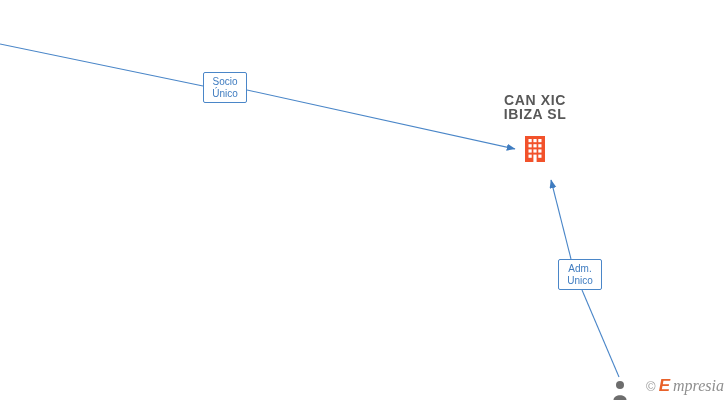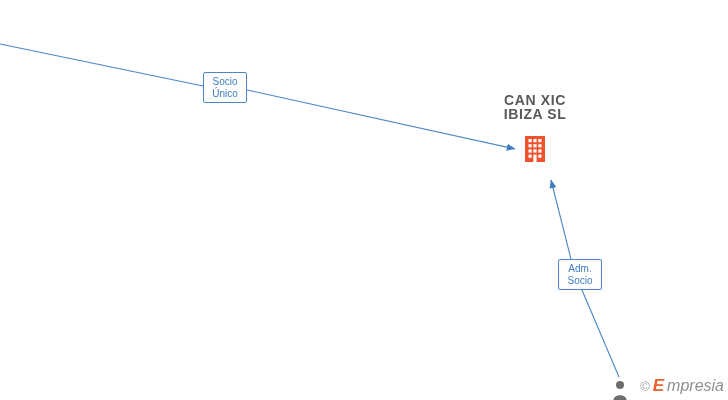--- a/index.html
+++ b/index.html
@@ -91,20 +91,21 @@
   #watermark .brand-e {
     color: #e8622a;
     font-size: 17px;
     font-weight: bold;
     font-style: italic;
   }
   #watermark .brand-rest {
     color: #8f8f8f;
     font-size: 16px;
     font-style: italic;
+    font-family: Liberation Serif, serif;
   }
 </style>
 </head>
 <body>
 
 <div id="canvas">
 
   <svg id="edges" viewBox="0 0 728 400">
     <defs>
       <marker id="arrow-blue" markerWidth="9" markerHeight="9" refX="7.5" refY="3.2" orient="auto">
@@ -118,21 +119,21 @@
 
     <path d="M619,377 L582,290" fill="none" stroke="#4a86c8" stroke-width="1.1"></path>
 
     <path d="M571,259 L551,180" fill="none" stroke="#4a86c8" stroke-width="1.1" marker-end="url(#arrow-blue)"></path>
   </svg>
 
   <div class="node-label" id="label-socio-unico">Socio
 Único</div>
 
   <div class="node-label" id="label-adm-unico">Adm.
-Socio</div>
+Unico</div>
 
   <div id="company-title">CAN XIC
 IBIZA  SL</div>
 
   <div id="company-icon">
     <svg viewBox="0 0 28 30" width="28" height="30">
       <rect x="4" y="2" width="20" height="26" fill="#f2522b"></rect>
       <rect x="7.5" y="5" width="3.2" height="3.2" fill="#ffffff"></rect>
       <rect x="12.4" y="5" width="3.2" height="3.2" fill="#ffffff"></rect>
       <rect x="17.3" y="5" width="3.2" height="3.2" fill="#ffffff"></rect>

